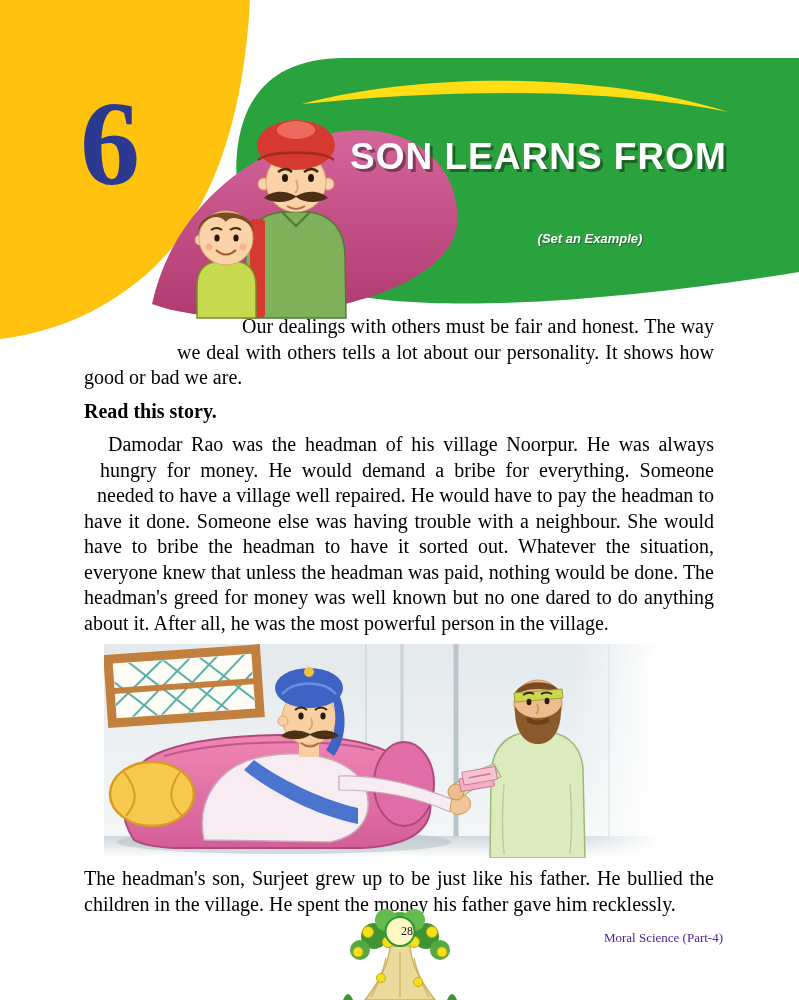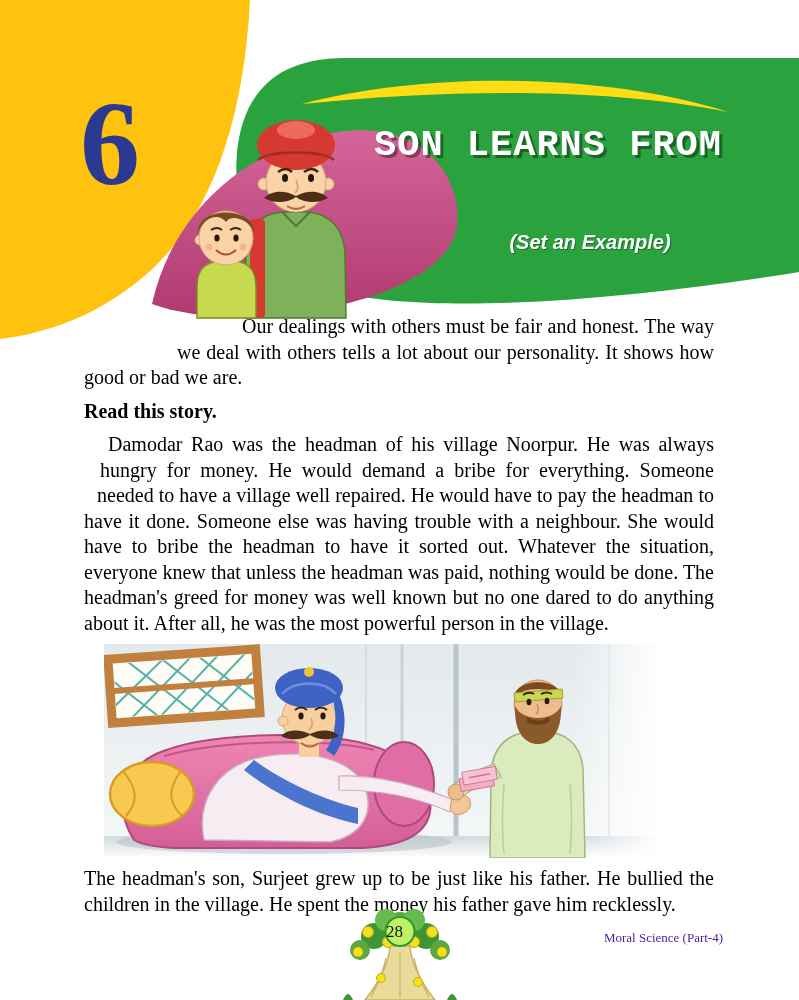--- a/index.html
+++ b/index.html
@@ -6,49 +6,49 @@
   .page{position:relative;width:799px;height:1000px;background:#ffffff;overflow:hidden;
         font-family:"Liberation Serif",serif;}
 
   
   .header-art{position:absolute;left:0;top:0;width:799px;height:348px;}
   .header-art svg{display:block;}
 
   .chapter-number{position:absolute;left:80px;top:84px;font-family:"Liberation Serif",serif;
         font-weight:bold;font-size:120px;line-height:1;color:#2b3990;}
 
-  .title-l{position:absolute;left:338px;width:420px;margin:0;text-align:center;
-        font-family:Liberation Mono, monospace;font-weight:bold;font-size:37px;letter-spacing:1px;
+  .title-l{position:absolute;left:338px;width:420px;margin:12px;
+        font-family:Liberation Sans, sans-serif;font-weight:bold;font-size:37px;letter-spacing:1px;
         color:#ffffff;text-shadow:3px 3px 0 rgba(0,0,0,0.38);}
   .title-l1{top:124px;}
   .title-l2{top:180px;}
   .subtitle{position:absolute;left:460px;top:231px;width:260px;text-align:center;
         font-family:"Liberation Sans",sans-serif;font-weight:bold;font-style:italic;
-        font-size:20px;color:#ffffff;text-shadow:1px 1px 0 rgba(0,0,0,0.35);}
+        font-size:13px;color:#ffffff;text-shadow:1px 1px 0 rgba(0,0,0,0.35);}
 
   
   .content{position:absolute;left:76px;top:306px;width:646px;font-size:20px;
         line-height:25.5px;color:#000;}
   .content p{margin:8px;}
   .para{text-align:justify;}
   .read-heading{font-weight:bold;margin-top:3px;}
   .story{margin-top:1px;}
   .st{float:left;clear:left;height:25px;}
   .s1{width:158px;}.s2{width:93px;}
   .s3{width:24px;}.s4{width:16px;}.s5{width:13px;}
   .story-illustration{width:556px;margin:7px 0 8px 28px;}
   .story-illustration svg{display:block;}
   .after{margin-top:2px;}
 
   
   .footer-tree{position:absolute;left:50%;transform:translateX(-50%);bottom:0;width:150px;height:100px;}
   .footer-tree svg{display:block;}
   .page-badge{position:absolute;left:50%;transform:translateX(-50%);bottom:53px;width:27px;height:27px;
-        border-radius:50%;background:#bef264;border:2.5px solid #2f9636;display:flex;align-items:center;
-        justify-content:flex-start;font-family:"Liberation Serif",serif;font-size:17px;color:#111;}
+        border-radius:50%;background:#fef9c3;border:2.5px solid #2f9636;display:flex;align-items:center;
+        justify-content:flex-end;font-family:"Liberation Serif",serif;font-size:12px;color:#111;}
   .book-label{position:absolute;right:76px;bottom:54px;font-family:"Liberation Serif",serif;
         font-size:13px;color:#4c1d95;}
 </style>
 </head>
 <body>
 
 <div class="page">
 
   <div class="header-art">
     <svg width="799" height="348" viewBox="0 0 799 348" xmlns="http://www.w3.org/2000/svg">

